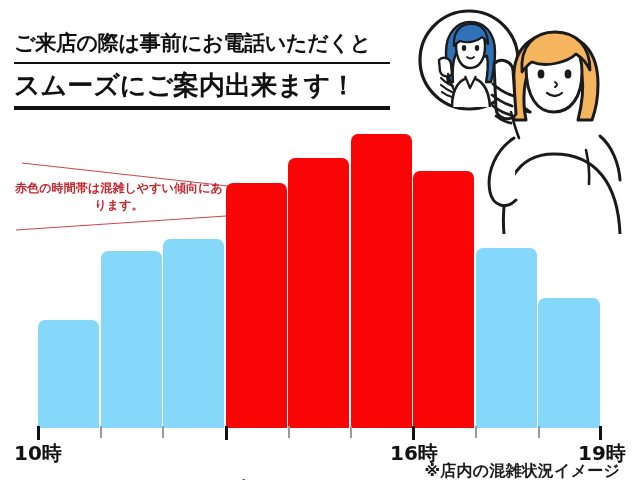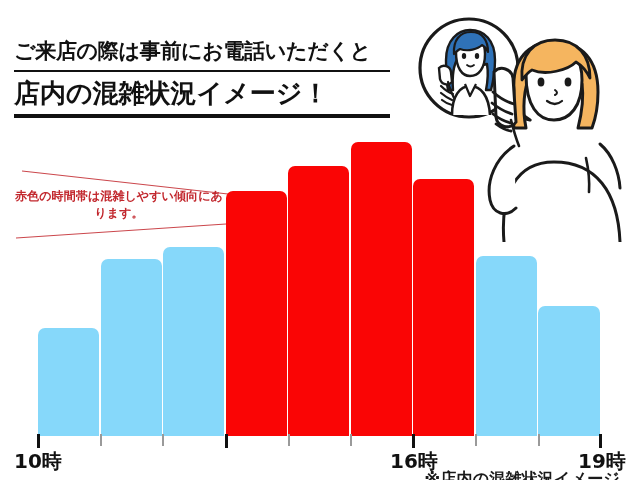--- a/index.html
+++ b/index.html
@@ -2,21 +2,21 @@
 <html><head>
 <meta charset="utf-8">
 <style>
   html,body{margin:0;padding:0;}
   body{
     width:640px;height:480px;overflow:hidden;
     background:#ffffff;
     font-family:"DejaVu Sans","Liberation Sans",sans-serif;
     position:relative;
   }
-  #stage{position:absolute;left:0;top:16px;width:640px;height:456px;}
+  #stage{position:absolute;left:0;top:8px;width:640px;height:456px;}
 
   
   .headline-block{position:absolute;left:14px;top:20px;width:378px;}
   .headline-line1{
     font-size:21px;font-weight:bold;color:#111111;
     letter-spacing:-0.3px;white-space:nowrap;line-height:30px;
     font-family:"DejaVu Sans","Liberation Sans",sans-serif;
   }
   .rule-thin{height:2px;background:#111111;margin-top:4px;width:376px;}
   .headline-line2{
@@ -62,21 +62,21 @@
   .illo svg{display:block;}
 </style>
 </head>
 <body>
 
 <div id="stage">
 
   <div class="headline-block">
     <div class="headline-line1">ご来店の際は事前にお電話いただくと</div>
     <div class="rule-thin"></div>
-    <div class="headline-line2">店内の混雑状況イメージ！</div>
+    <div class="headline-line2">スムーズにご案内出来ます！</div>
     <div class="rule-thick"></div>
   </div>
 
   <div class="annot">
     <svg width="230" height="80" viewBox="0 0 230 80">
       <line x1="12" y1="5" x2="218" y2="28" stroke="#c2272d" stroke-width="1.1" opacity="0.85"></line>
       <line x1="6" y1="72" x2="216" y2="58" stroke="#c2272d" stroke-width="1.1" opacity="0.85"></line>
     </svg>
     <div class="annot-text">赤色の時間帯は混雑しやすい傾向にあります。</div>
   </div>

